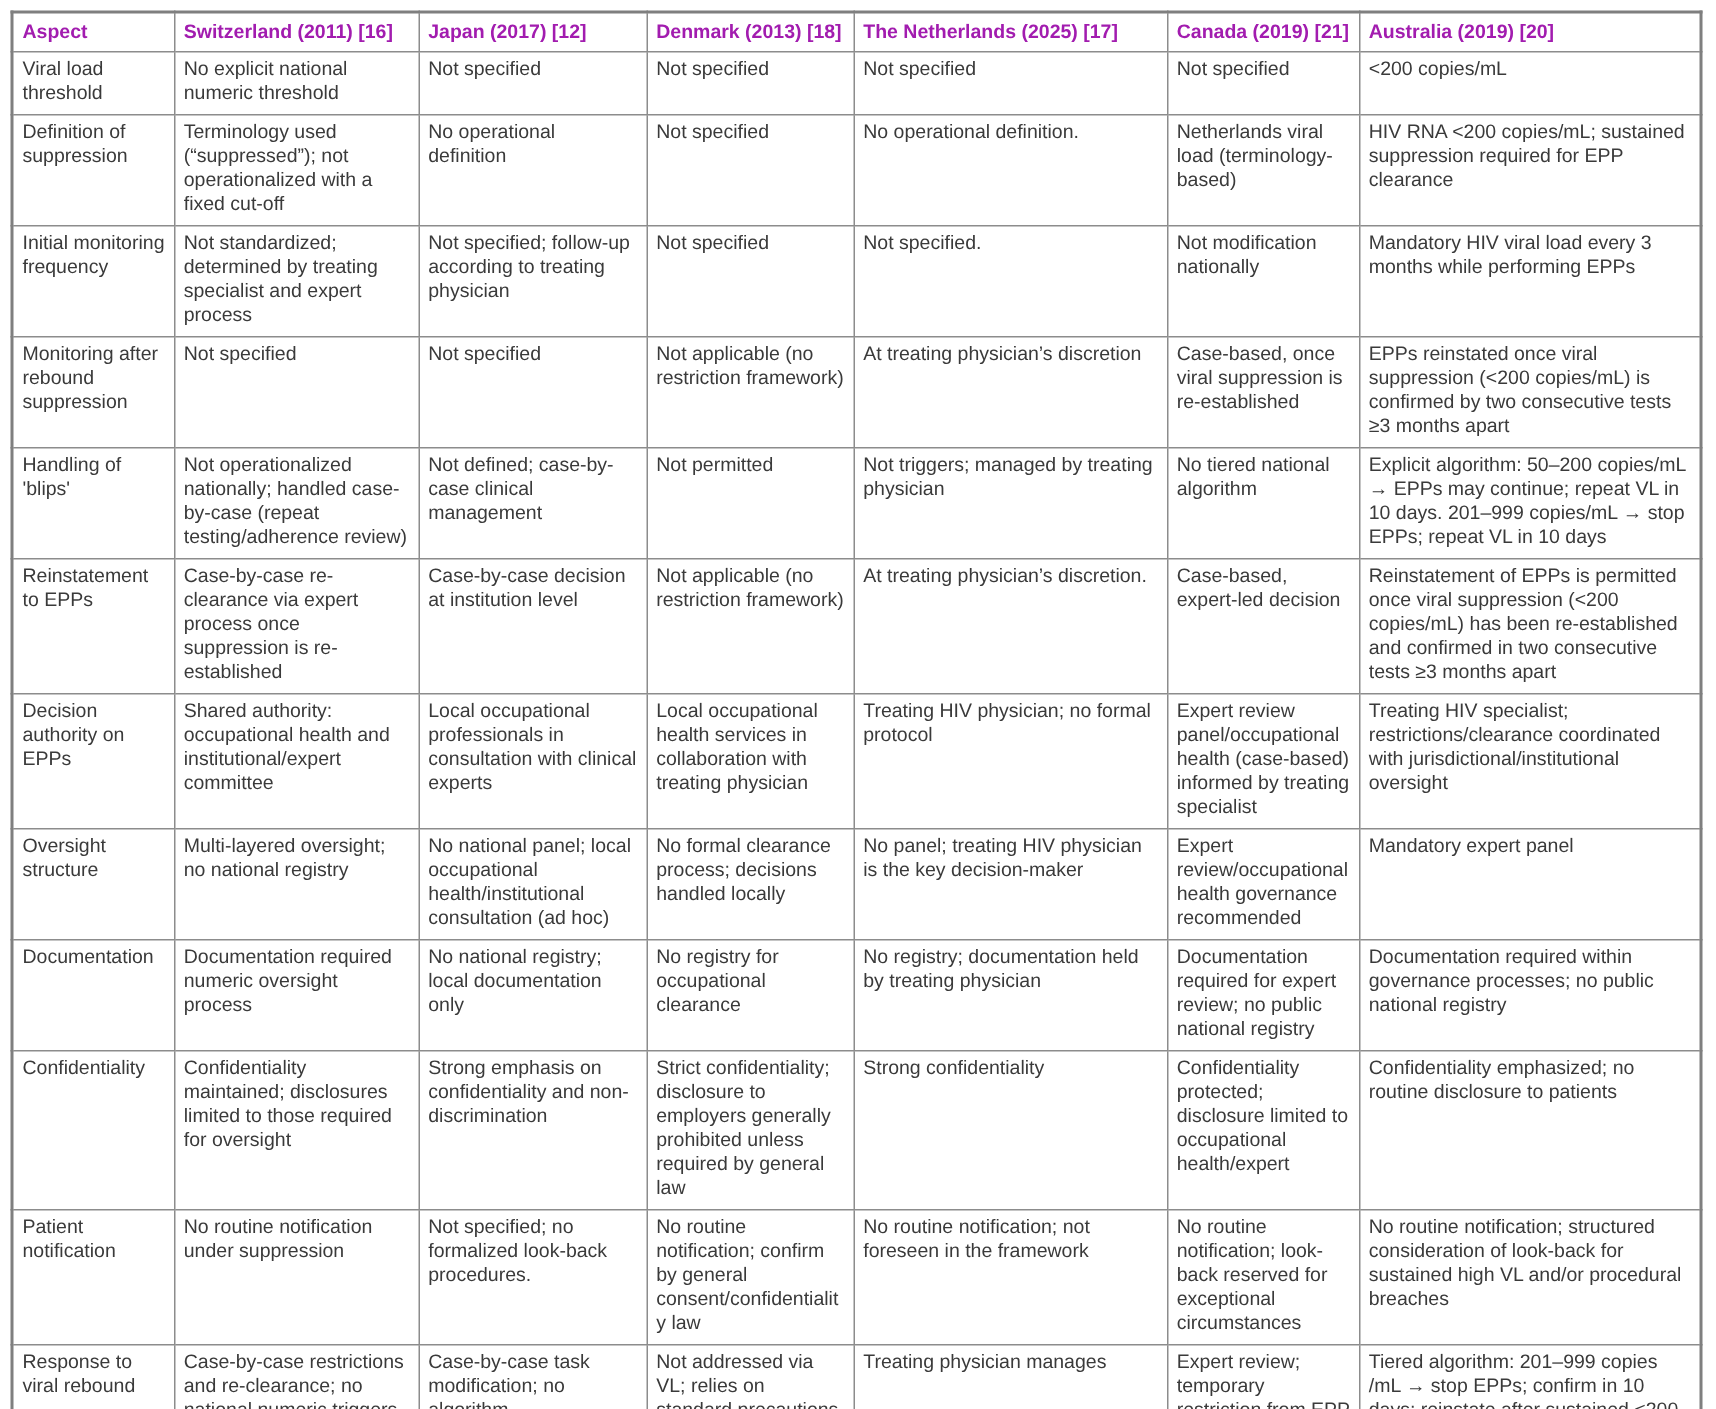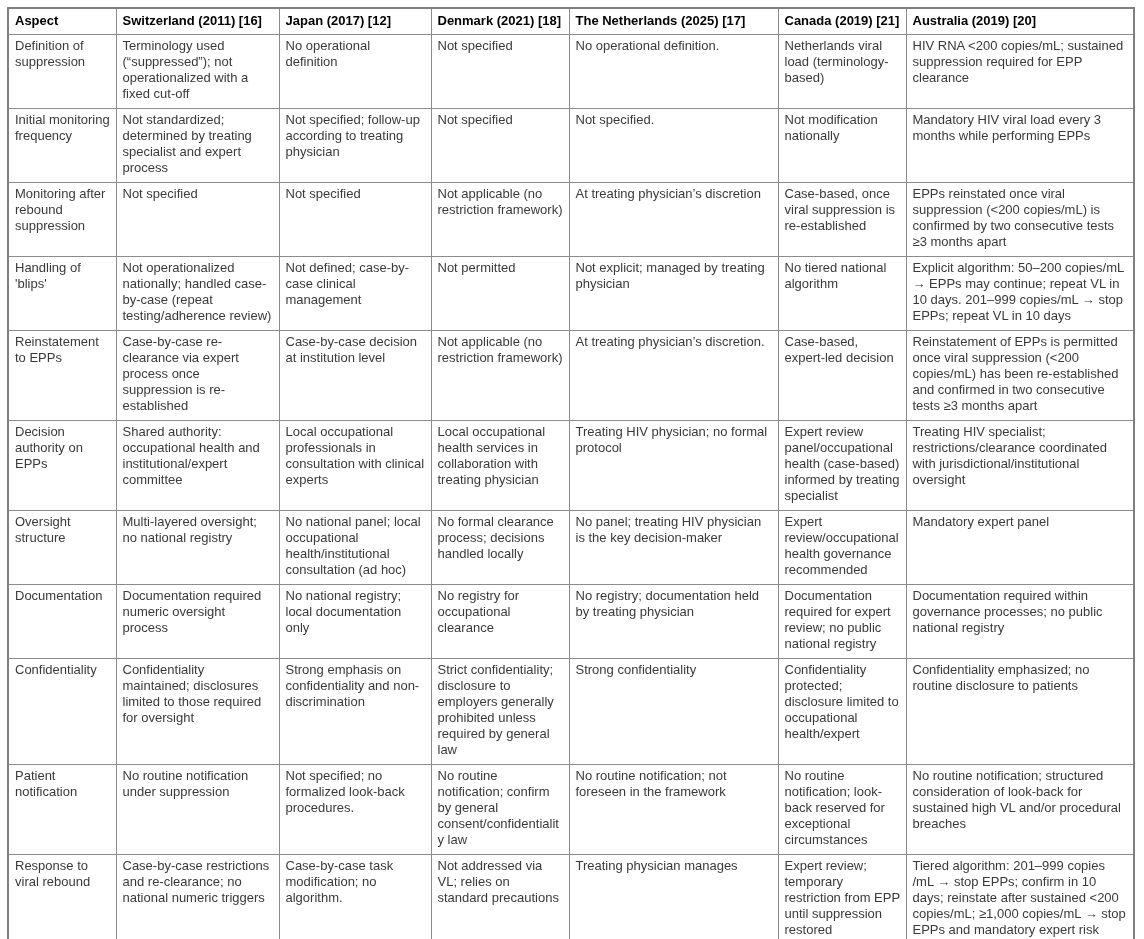--- a/index.html
+++ b/index.html
@@ -28,21 +28,21 @@
     text-align: left;
     padding: 3px 5px 6px 6px;
     font-size: 13px;
     line-height: 16px;
     color: #3a3a3a;
     word-wrap: break-word;
     overflow-wrap: break-word;
   }
   table.comparison thead th {
     font-weight: bold;
-    color: #000000;
+    color: #a21caf;
     padding-top: 4px;
     padding-bottom: 5px;
   }
   table.comparison tbody td {
     font-weight: normal;
   }
 </style>
 </head>
 <body>
 
@@ -55,27 +55,36 @@
       <col style="width:138px">
       <col style="width:209px">
       <col style="width:128px">
       <col style="width:228px">
     </colgroup>
     <thead>
       <tr id="header-row">
           <th>Aspect</th>
           <th>Switzerland (2011) [16]</th>
           <th>Japan (2017) [12]</th>
-          <th>Denmark (2021) [18]</th>
+          <th>Denmark (2013) [18]</th>
           <th>The Netherlands (2025) [17]</th>
           <th>Canada (2019) [21]</th>
           <th>Australia (2019) [20]</th>
         </tr>
     </thead>
     <tbody id="table-body">
+        <tr>
+          <td>Viral load threshold</td>
+          <td>No explicit national numeric threshold</td>
+          <td>Not specified</td>
+          <td>Not specified</td>
+          <td>Not specified</td>
+          <td>Not specified</td>
+          <td>&lt;200 copies/mL</td>
+        </tr>
         <tr>
           <td>Definition of suppression</td>
           <td>Terminology used (“suppressed”); not operationalized with a fixed cut-off</td>
           <td>No operational definition</td>
           <td>Not specified</td>
           <td>No operational definition.</td>
           <td>Netherlands viral load (terminology-based)</td>
           <td>HIV RNA &lt;200 copies/mL; sustained suppression required for EPP clearance</td>
         </tr>
         <tr>
@@ -94,21 +103,21 @@
           <td>Not applicable (no restriction framework)</td>
           <td>At treating physician’s discretion</td>
           <td>Case-based, once viral suppression is re-established</td>
           <td>EPPs reinstated once viral suppression (&lt;200 copies/mL) is confirmed by two consecutive tests ≥3 months apart</td>
         </tr>
         <tr>
           <td>Handling of 'blips'</td>
           <td>Not operationalized nationally; handled case-by-case (repeat testing/adherence review)</td>
           <td>Not defined; case-by-case clinical management</td>
           <td>Not permitted</td>
-          <td>Not explicit; managed by treating physician</td>
+          <td>Not triggers; managed by treating physician</td>
           <td>No tiered national algorithm</td>
           <td>Explicit algorithm: 50–200 copies/mL → EPPs may continue; repeat VL in 10 days. 201–999 copies/mL → stop EPPs; repeat VL in 10 days</td>
         </tr>
         <tr>
           <td>Reinstatement to EPPs</td>
           <td>Case-by-case re-clearance via expert process once suppression is re-established</td>
           <td>Case-by-case decision at institution level</td>
           <td>Not applicable (no restriction framework)</td>
           <td>At treating physician’s discretion.</td>
           <td>Case-based, expert-led decision</td>

